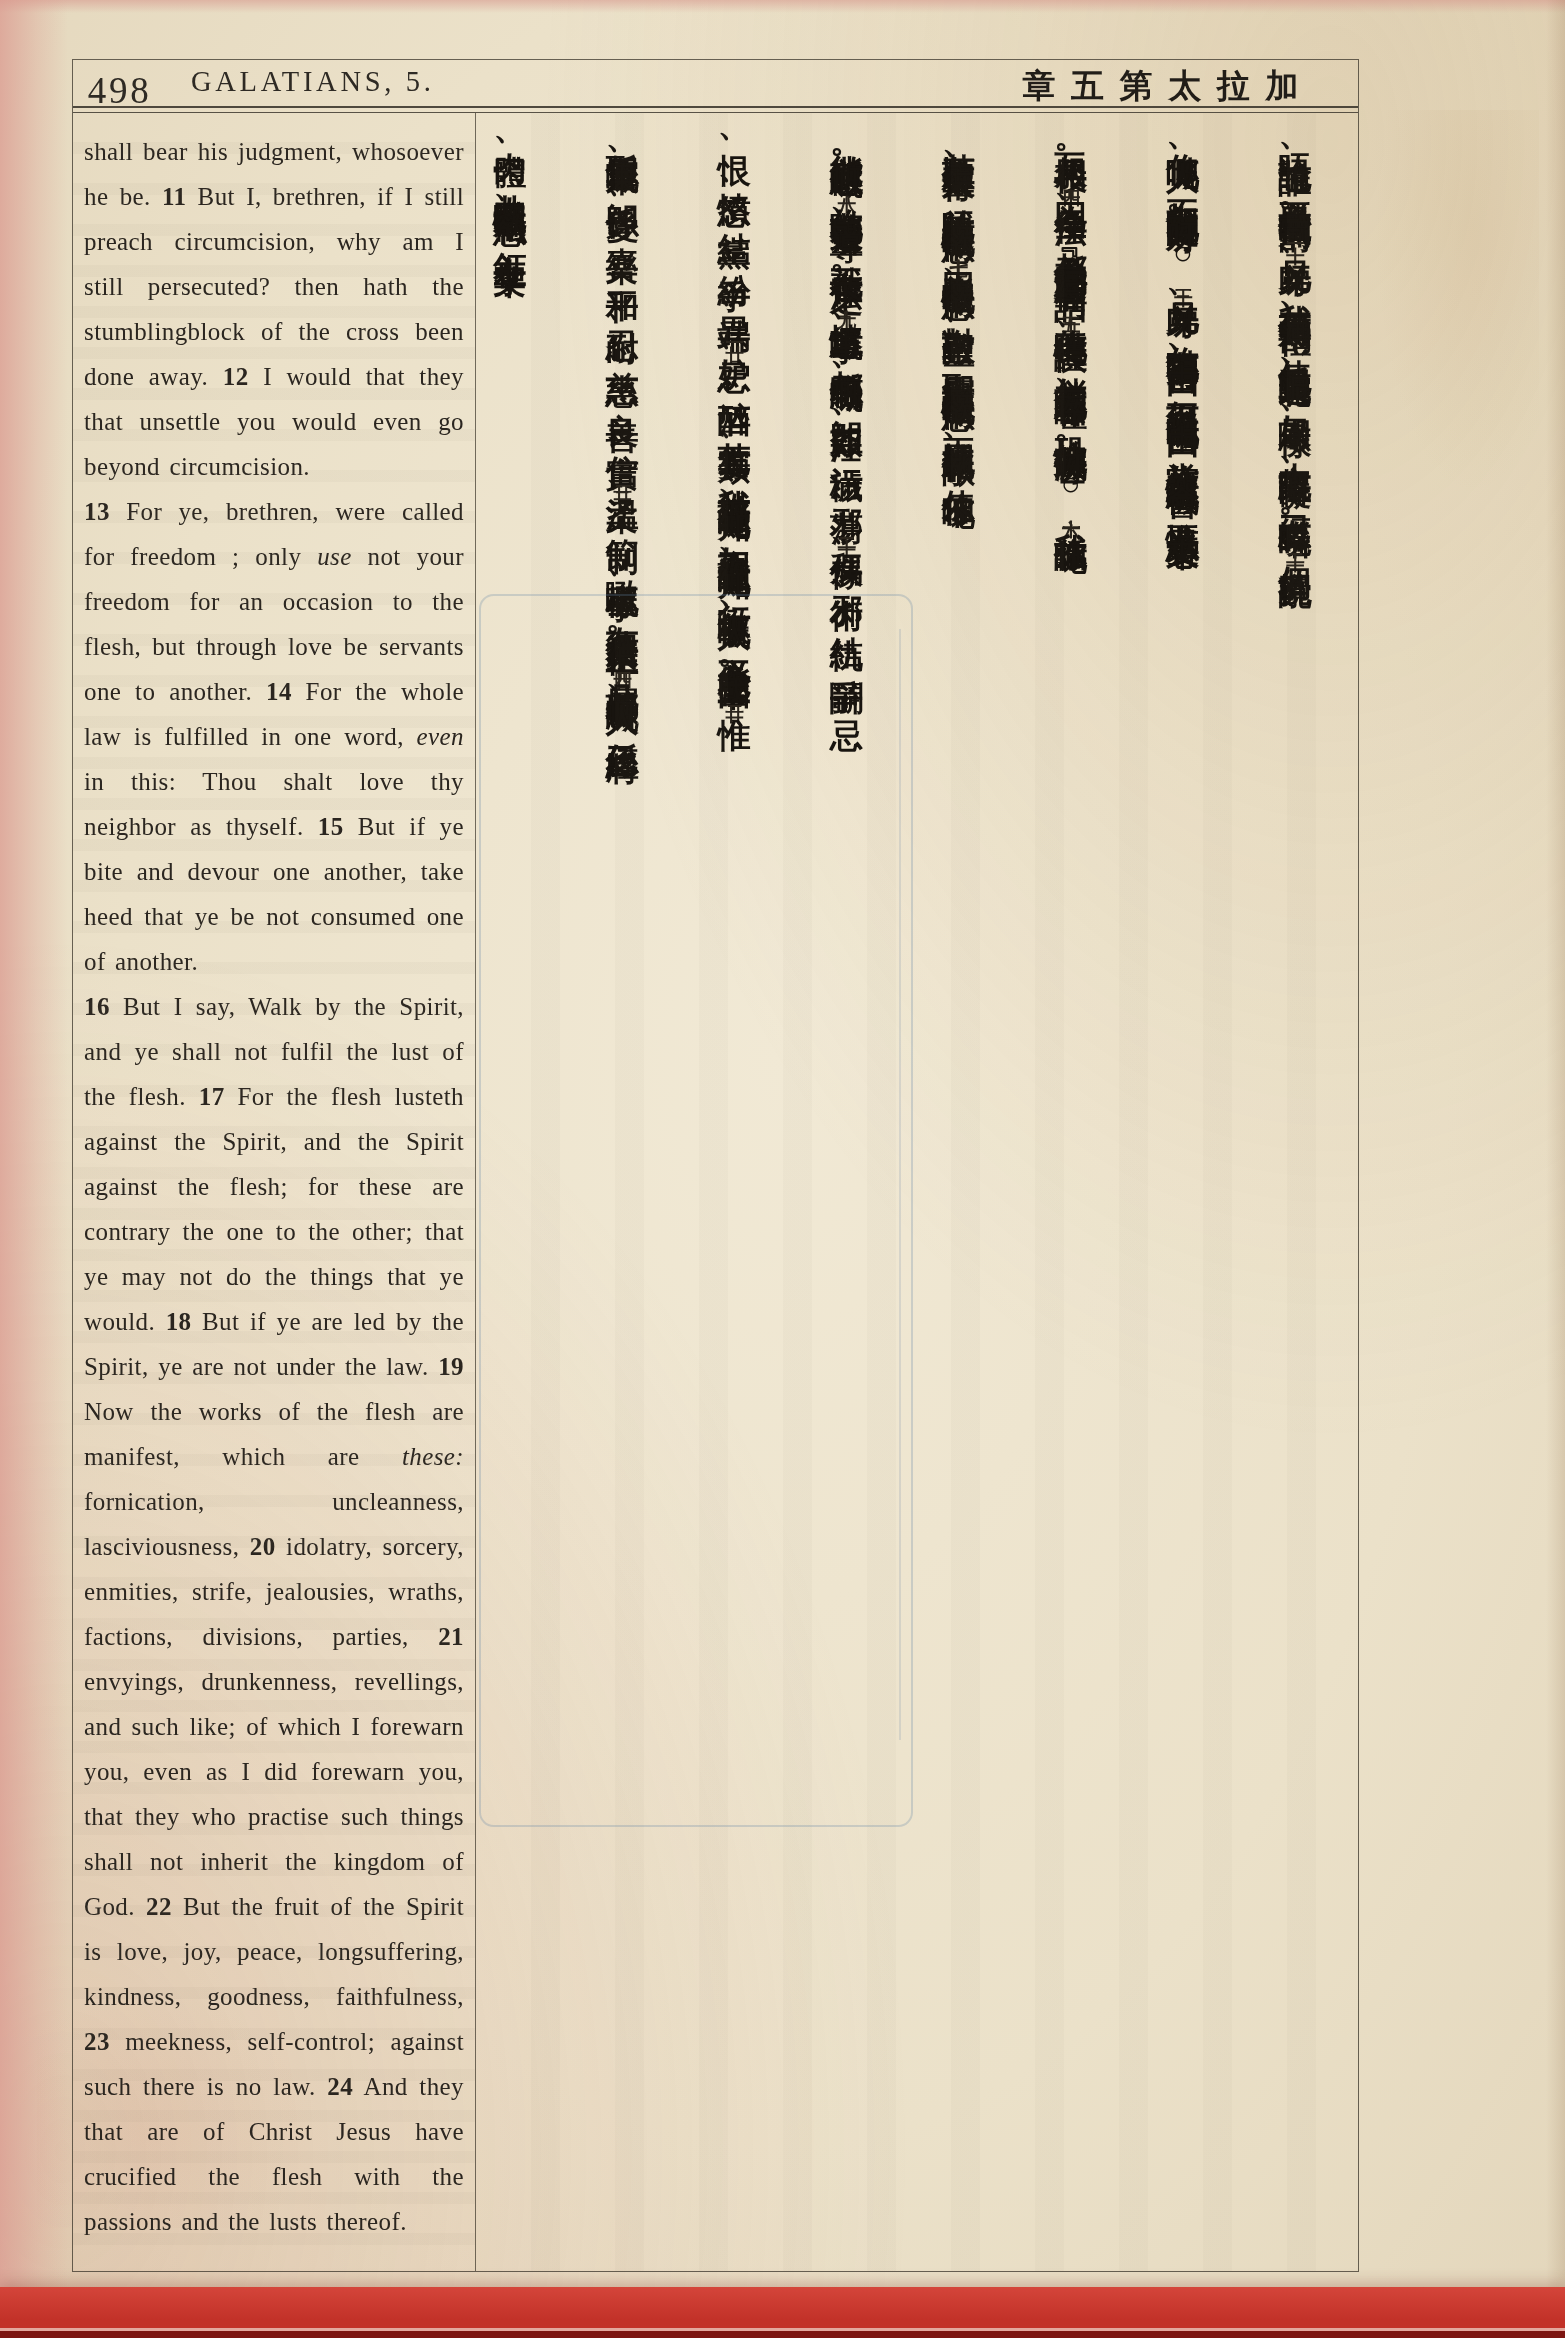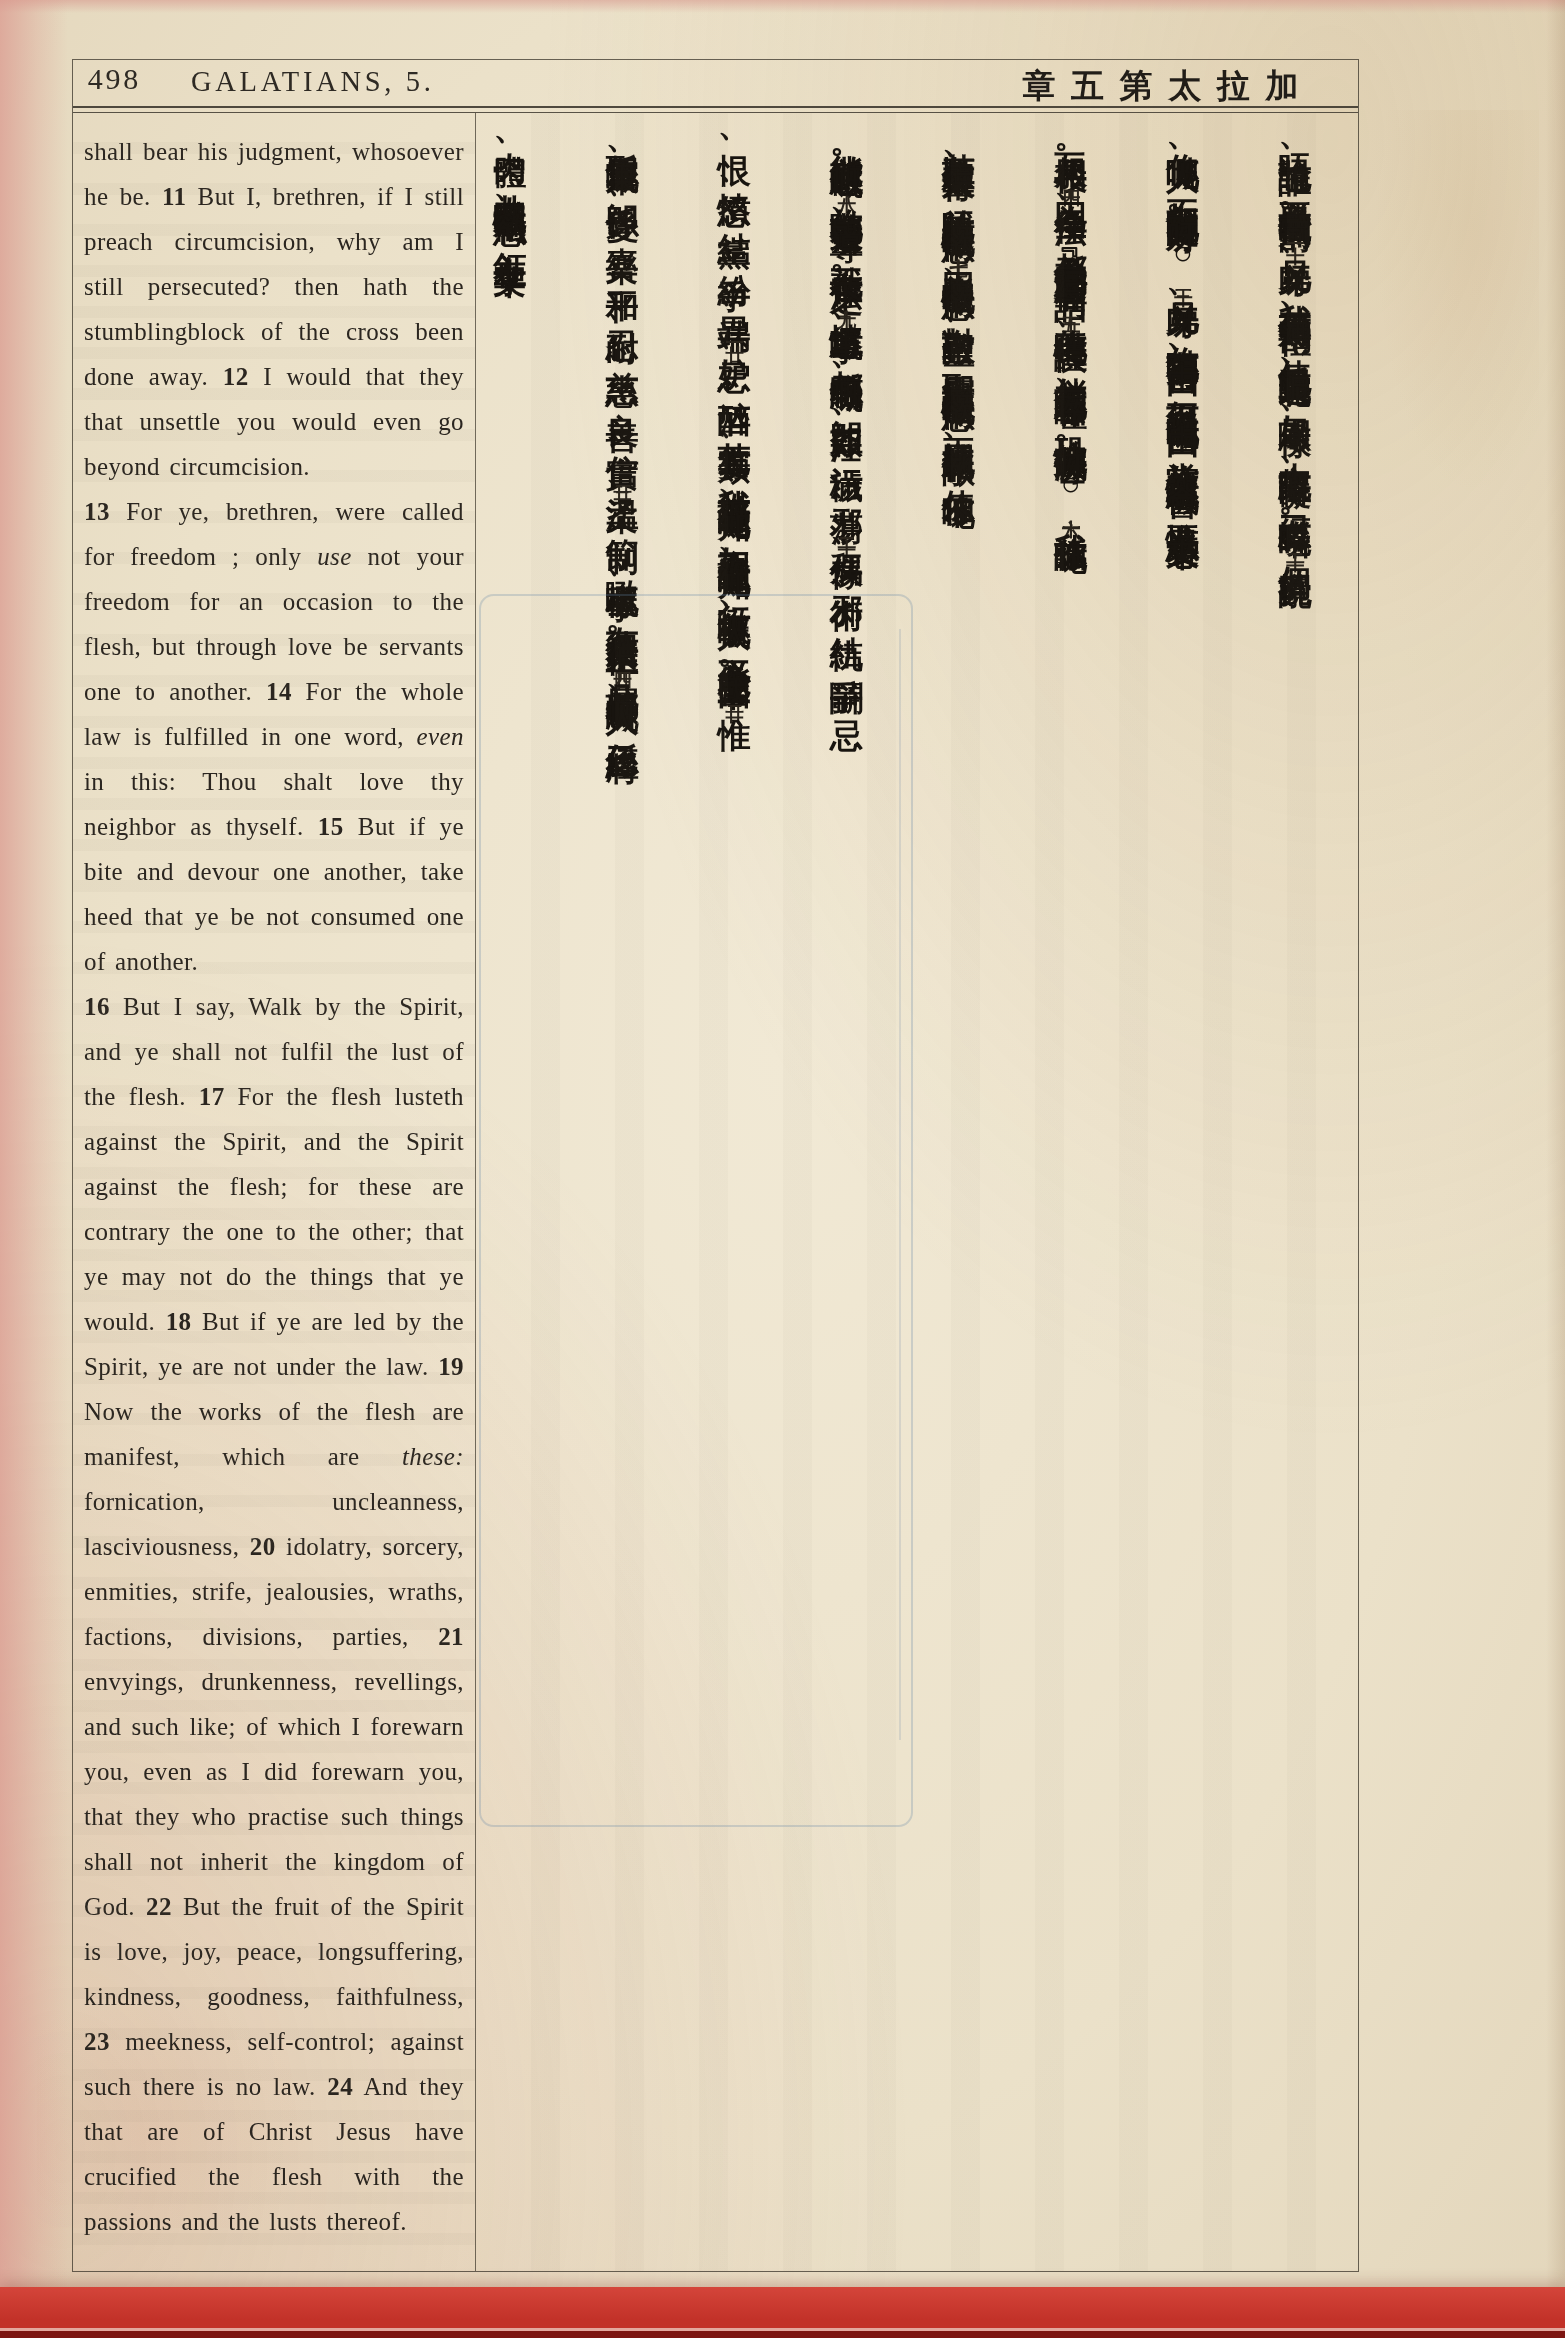--- a/index.html
+++ b/index.html
@@ -24,21 +24,21 @@
   .edge-bottom .band-light{position:absolute;left:0;bottom:7.3px;width:100%;height:2.8px;background:rgba(245,230,220,0.65);}
   .edge-bottom .band-dark{position:absolute;left:0;bottom:0;width:100%;height:7.3px;background:#7d1612;}
 
   
   .frame{
     position:absolute;left:72px;top:59px;width:1287px;height:2213px;
     box-sizing:border-box;border:1.8px solid rgba(58,52,42,0.75);
     display:flex;flex-direction:column;
   }
   .page-header{position:relative;height:46px;flex:0 0 auto;}
-  .page-number{position:absolute;left:14.7px;top:2px;font-size:30px;letter-spacing:2.8px;color:#2e2a24;}
+  .page-number{position:absolute;left:14.7px;top:9px;font-size:37px;letter-spacing:2.8px;color:#2e2a24;}
   .header-title-en{position:absolute;left:118px;top:6.4px;font-size:28.5px;letter-spacing:3.7px;color:#2e2a24;}
   .header-title-zh{position:absolute;right:44px;top:3.7px;font-size:33px;letter-spacing:15.6px;font-weight:700;color:#211d18;}
   .double-rule{flex:0 0 auto;height:3.7px;border-top:2.8px solid rgba(52,47,38,0.85);border-bottom:0.9px solid rgba(52,47,38,0.8);}
 
   .content{flex:1 1 auto;display:flex;min-height:0;position:relative;}
 
   
   .col-english{
     flex:0 0 402px;box-sizing:border-box;padding:16.5px 11px 0 11px;
     font-size:25px;line-height:45px;color:#2b2620;text-align:justify;

